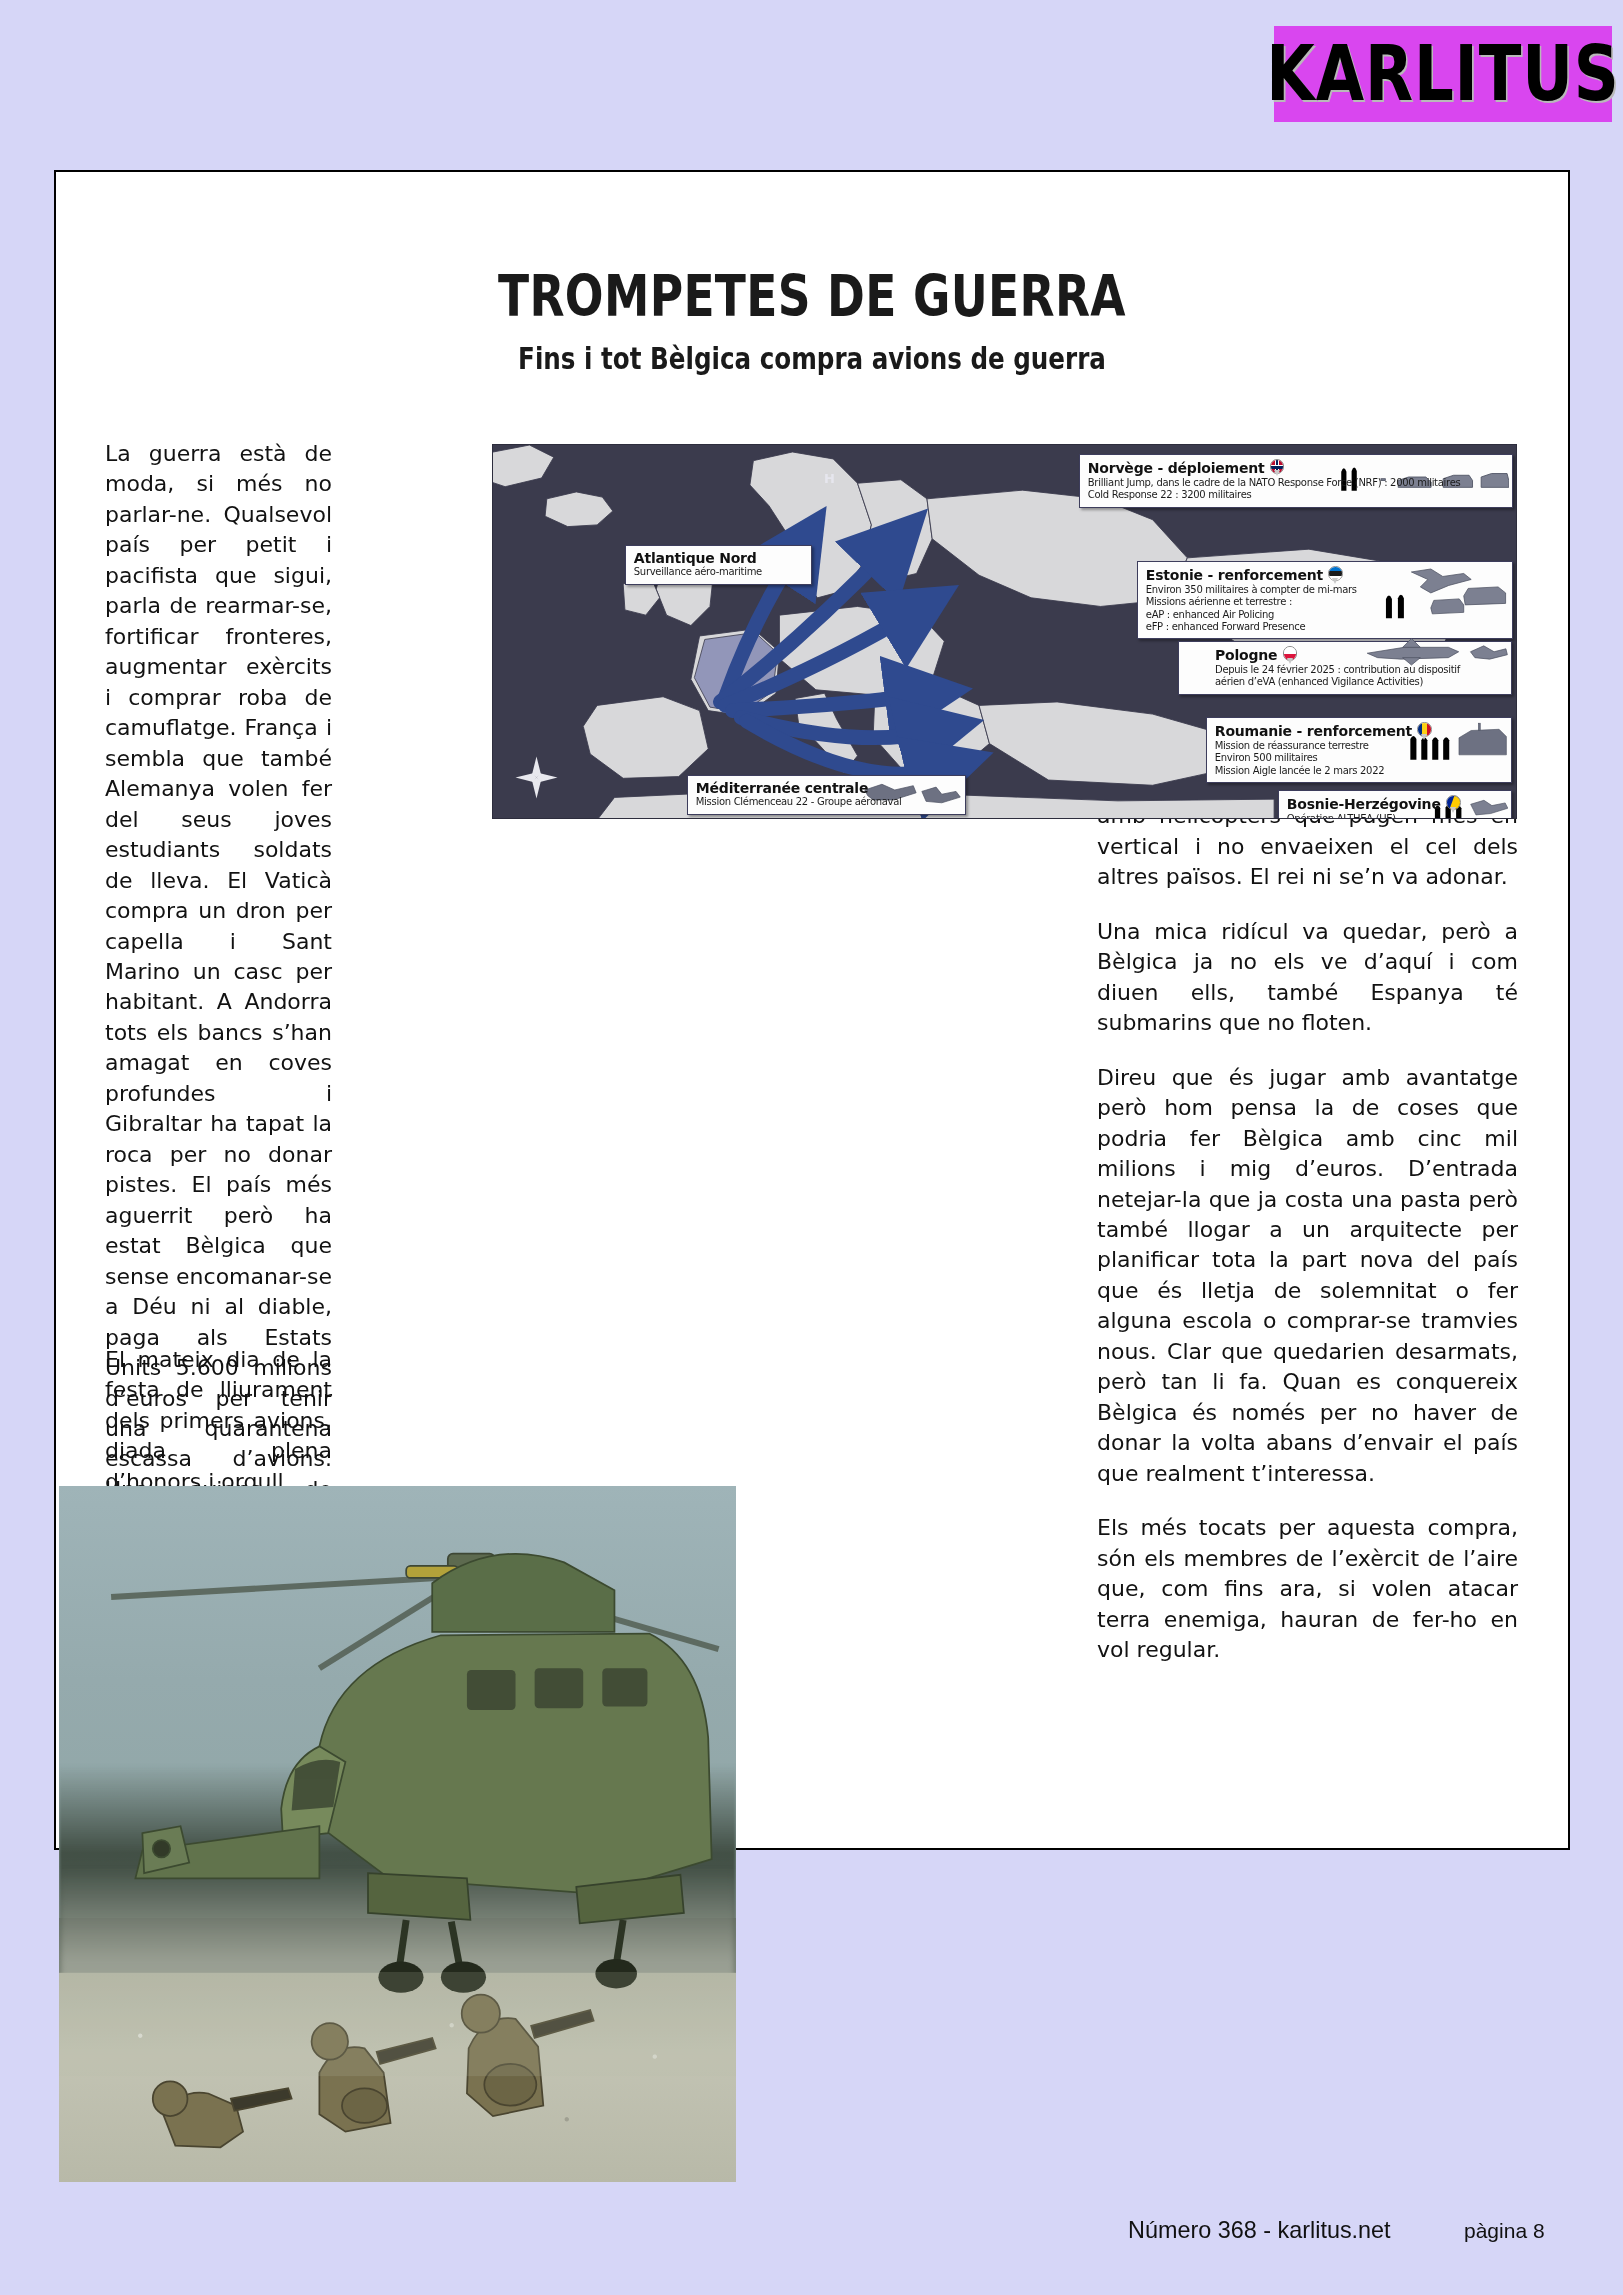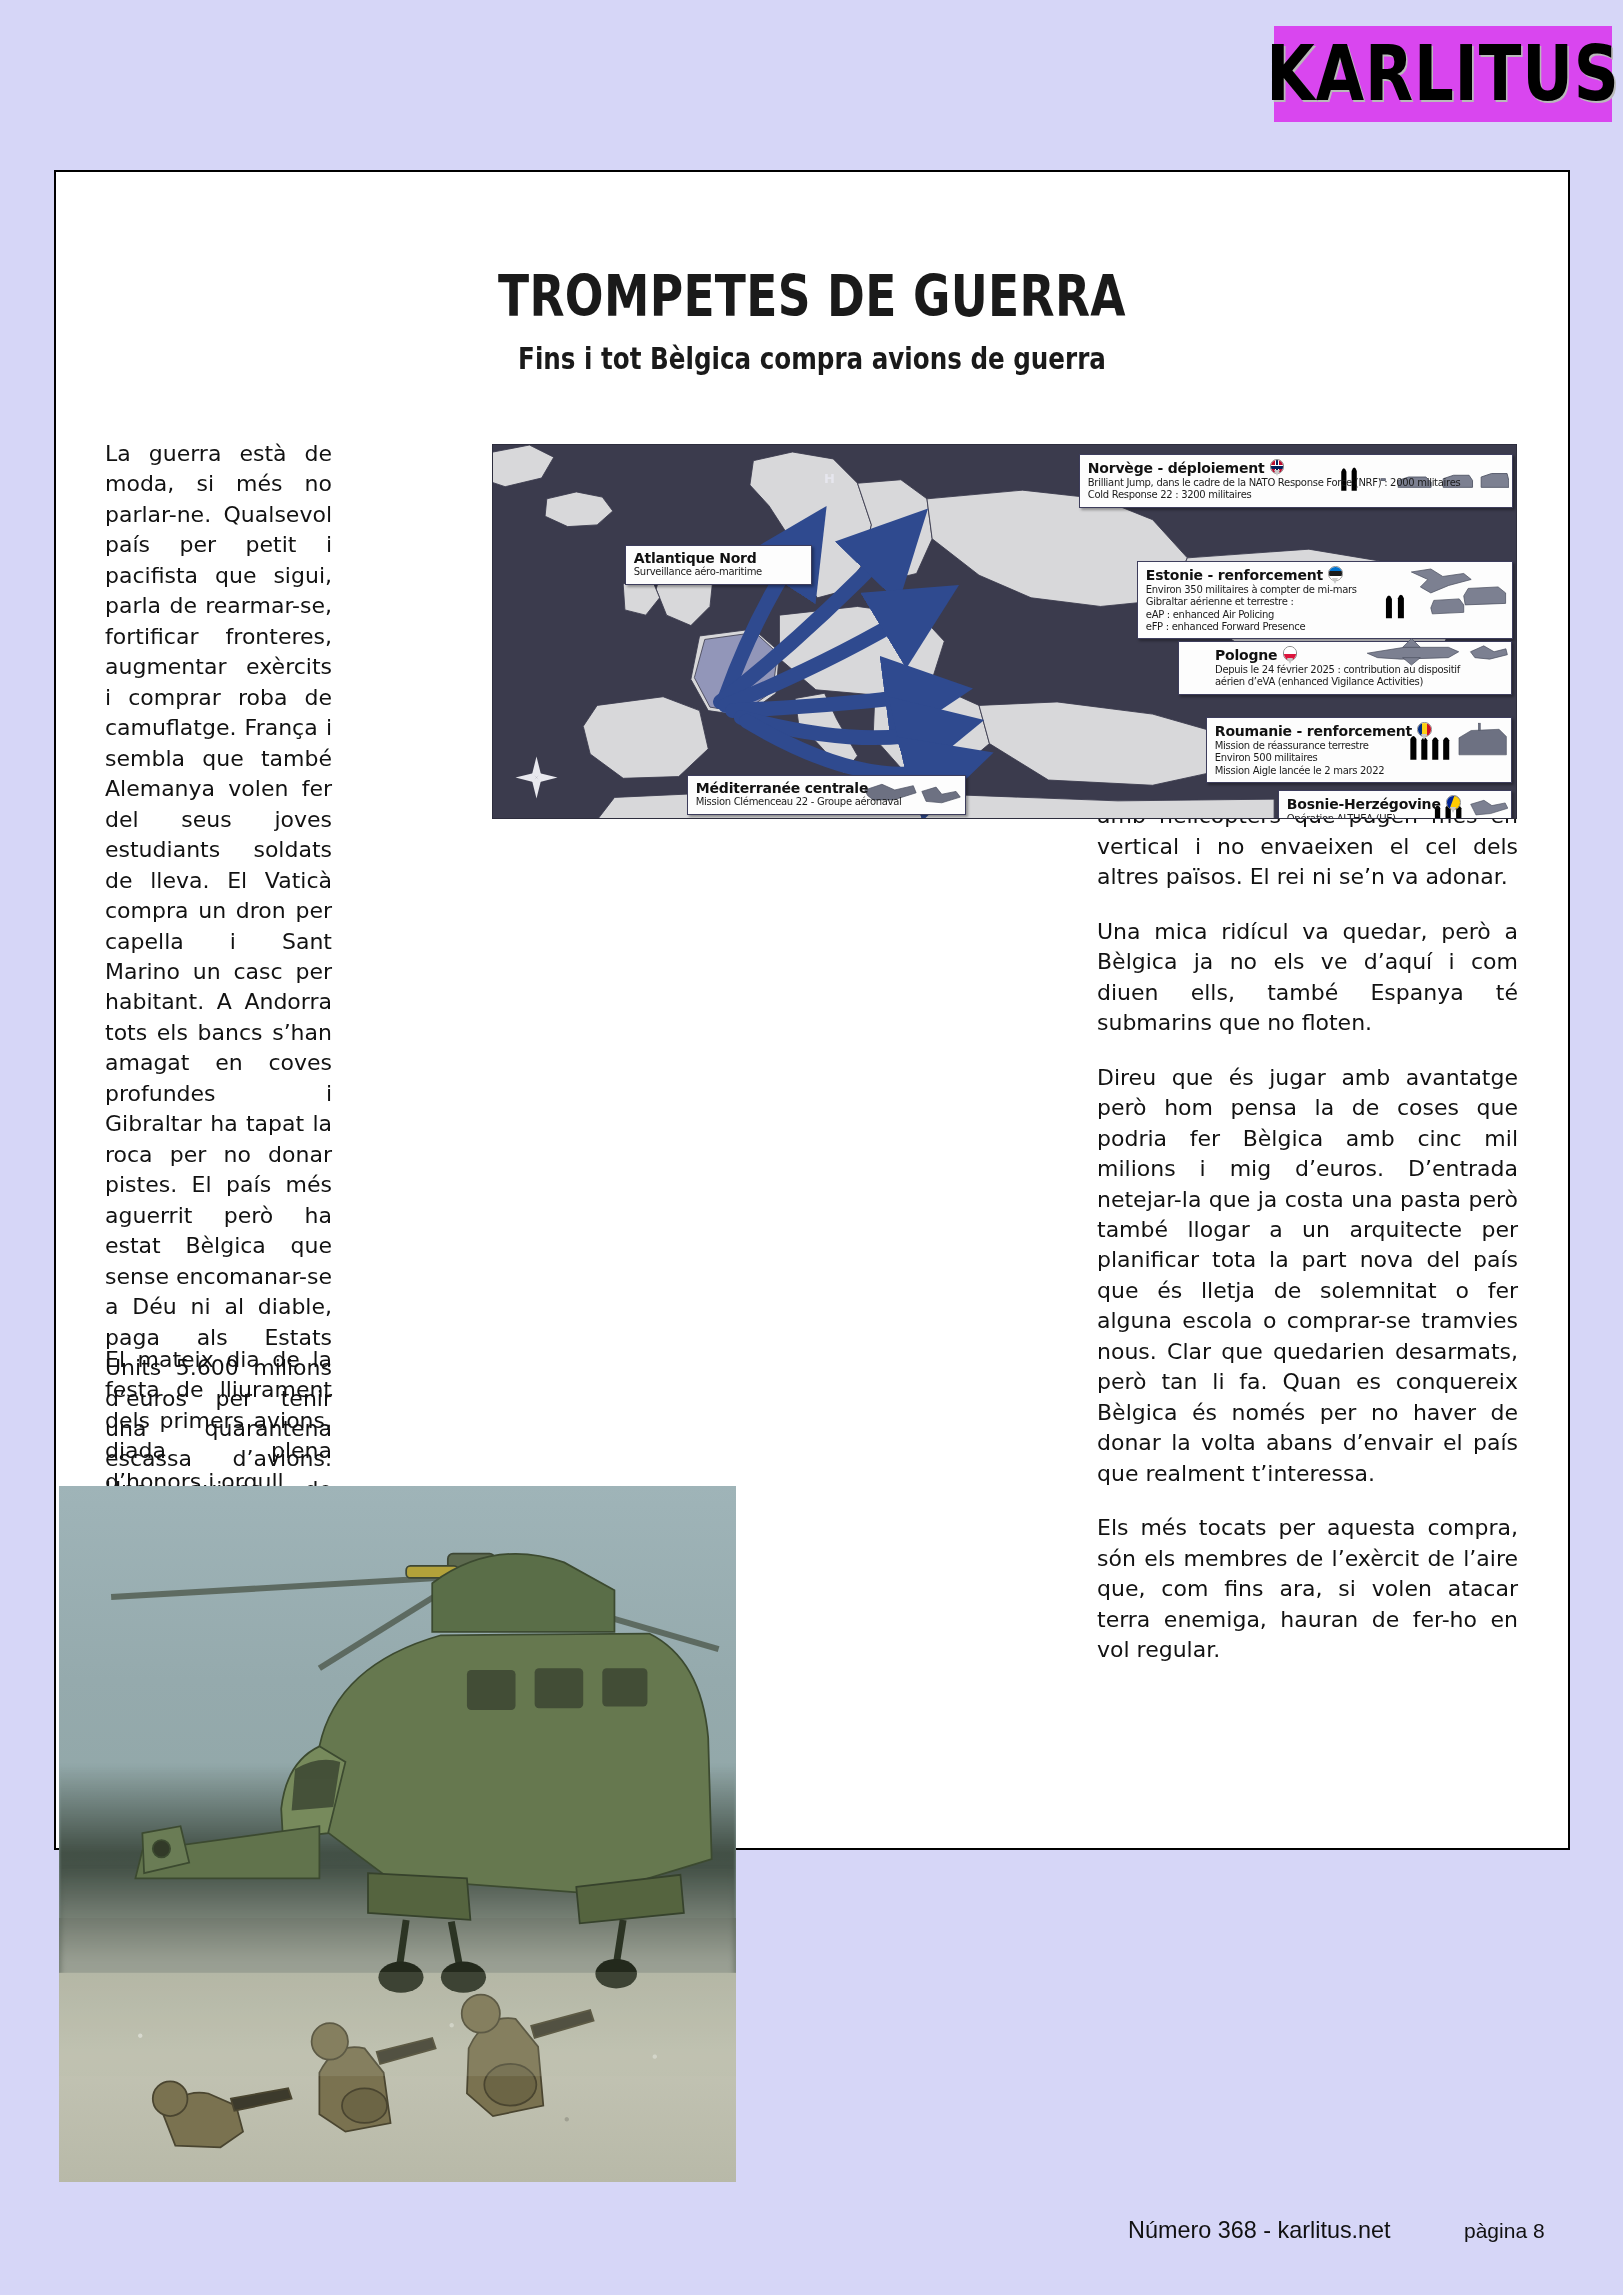--- a/index.html
+++ b/index.html
@@ -403,21 +403,21 @@
           <span class="pin">
             <span class="disc">
               <span class="fl" style="top:0;height:33%;background:#0072ce"></span>
               <span class="fl" style="top:33%;height:34%;background:#1a1a1a"></span>
               <span class="fl" style="top:67%;height:33%;background:#fff"></span>
             </span>
             <span class="tip"></span>
           </span>
         </div>
         <div class="cline">Environ 350 militaires à compter de mi-mars</div>
-        <div class="cline">Gibraltar aérienne et terrestre :</div>
+        <div class="cline">Missions aérienne et terrestre :</div>
         <div class="cline">eAP : enhanced Air Policing</div>
         <div class="cline">eFP : enhanced Forward Presence</div>
       </div>
       <svg class="art" viewBox="0 0 200 80" preserveAspectRatio="xMaxYMid meet">
         <g fill="#7c8091" stroke="#4e5262">
           <path d="M70 8 L96 4 L112 14 L140 10 L150 18 L120 26 L96 36 L82 28 L92 18 Z"></path>
           <path d="M140 40 L146 30 L186 28 L196 36 L196 50 L142 52 Z"></path>
           <path d="M96 56 L100 46 L134 44 L140 52 L140 62 L98 64 Z"></path>
         </g>
         <g fill="#000">

